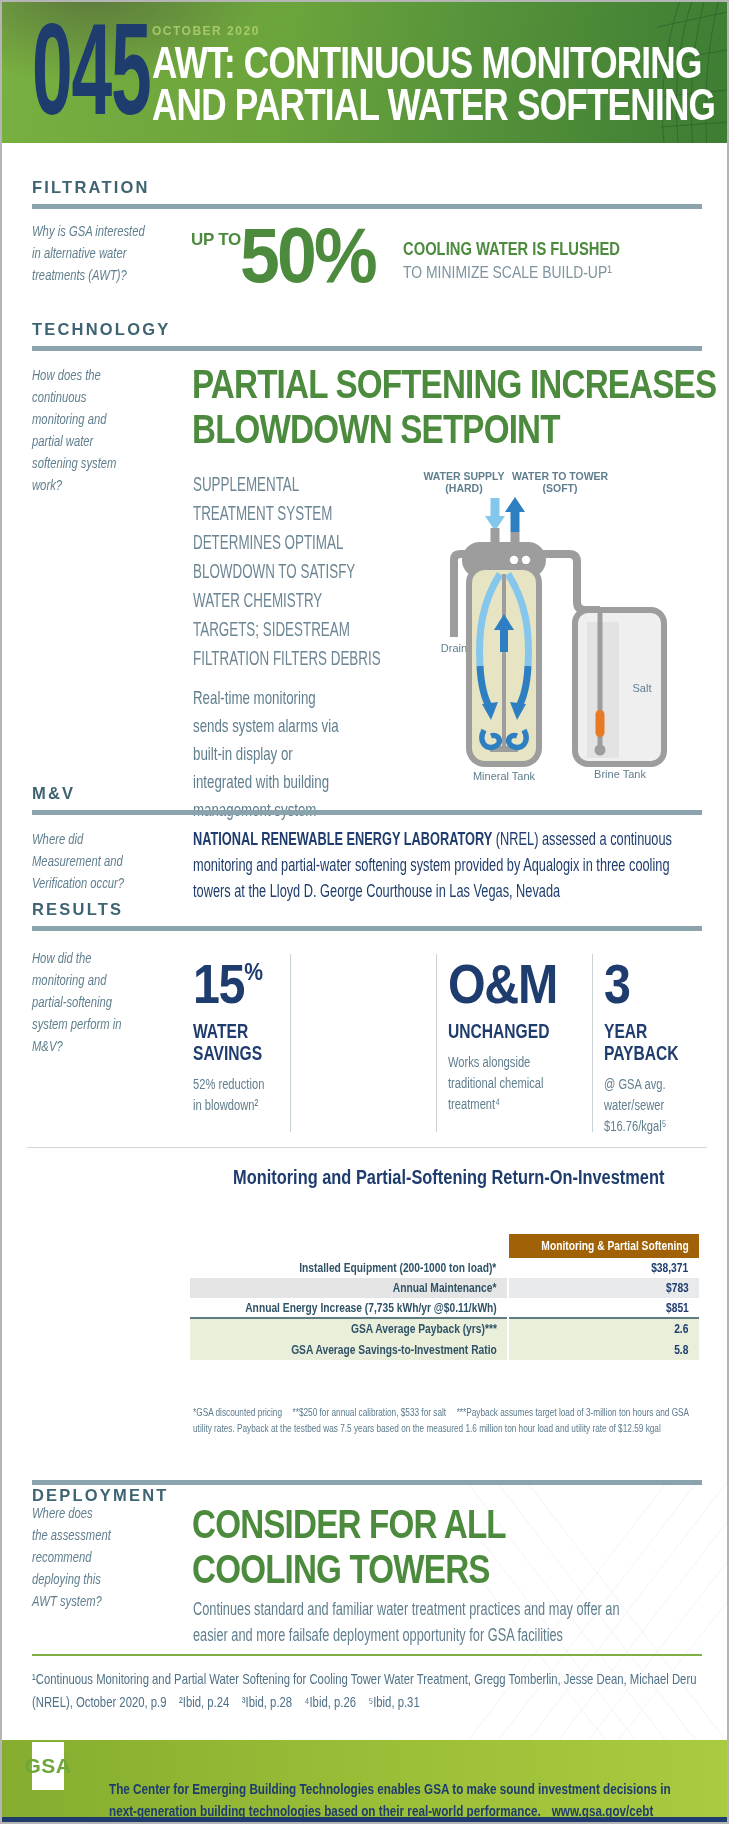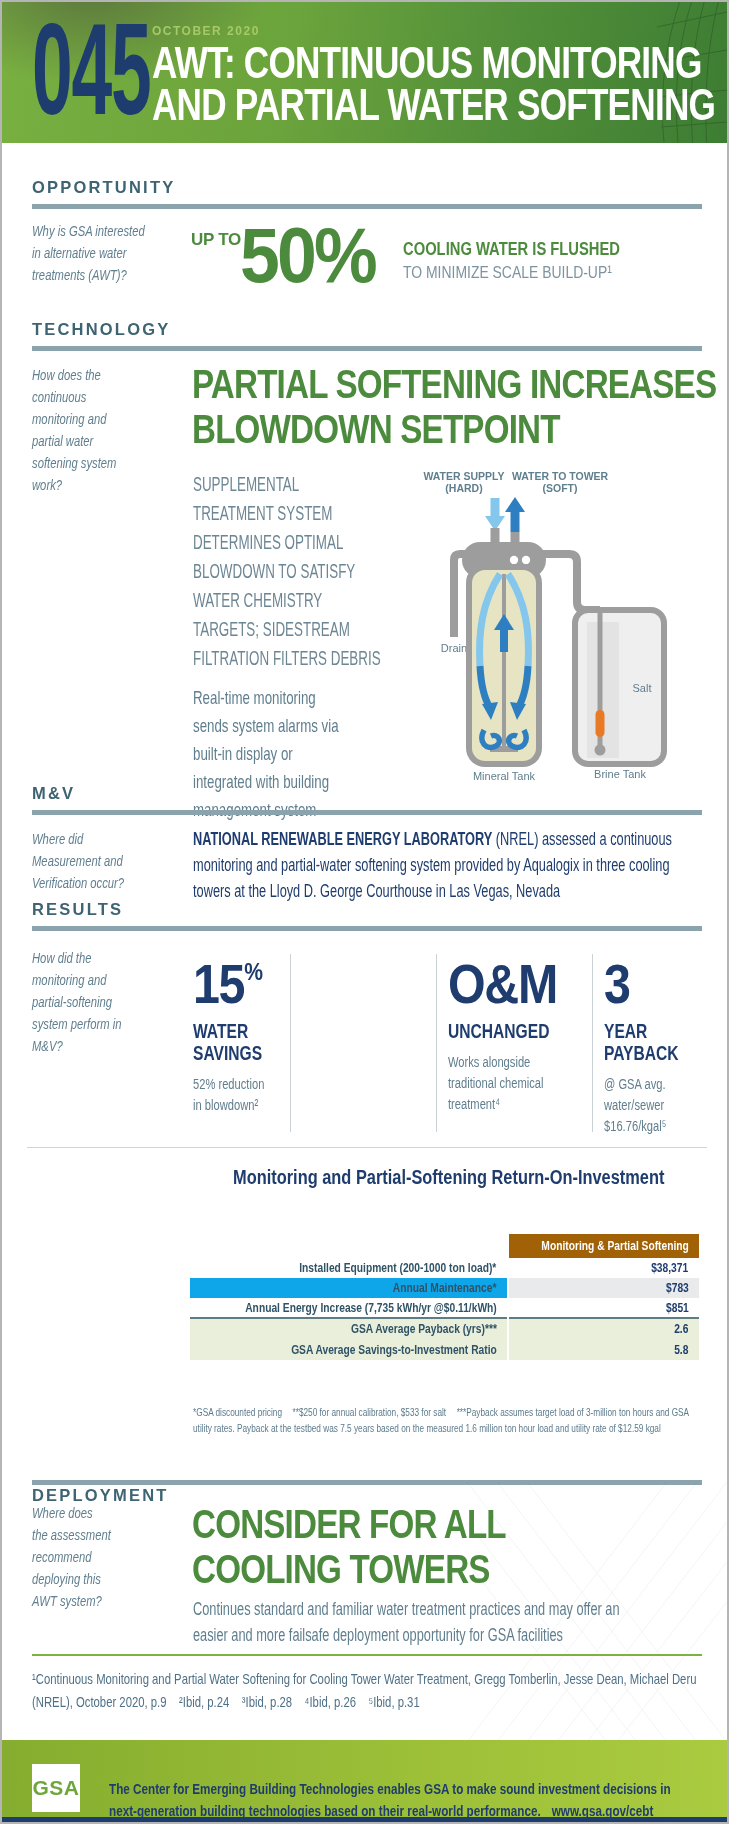--- a/index.html
+++ b/index.html
@@ -83,21 +83,21 @@
   .roi-subtitle { position:absolute; left:190px; top:1196px; width:510px; text-align:center; }
   .roi-subtitle span { display:inline-block; color:#55707e; font-size:16.5px; white-space:nowrap; transform:scaleX(.8); }
   .roi-table { position:absolute; left:188px; top:1232px; width:470px; border-collapse:collapse; }
   .roi-table td { font-size:12.5px; vertical-align:middle; }
   .roi-table .lbl { width:287px; text-align:right; padding-right:10px; color:#2f5266; font-weight:bold; }
   .roi-table .val { width:183px; text-align:right; padding-right:10px; color:#1e3c6d; font-weight:bold; border-left:2px solid #ffffff; }
   .roi-table .cell { display:inline-block; transform:scaleX(.82); transform-origin:100% 50%; white-space:nowrap; }
   .roi-table .hdr-row td { height:24px; }
   .roi-table .hdr { background:#a16207; color:#ffffff; }
   .roi-table .r { height:20px; }
-  .roi-table .alt td { background:#0ea5e9; }
+  .roi-table .alt td { background:#e5e5e5; }
   .roi-table .alt .val { background:#e9eaec; }
   .roi-table .sum td { background:#e9efdb; height:21px; }
   .roi-table .sum-first td { border-top:2px solid #5e7c82; }
   .roi-foot { position:absolute; left:191px; top:1402px; width:680px; font-size:11px; line-height:16px; color:#5b7b8c; transform:scaleX(.75); transform-origin:0 0; }
   .roi-foot span { margin-right:14px; }
   
   .dep-headline {
     position:absolute; left:190px; top:1500px; font-size:40px; font-weight:bold;
     line-height:45px; letter-spacing:-1px; white-space:pre-line;
     transform:scaleX(.83); transform-origin:0 0; width:600px;
@@ -111,21 +111,21 @@
     position:absolute; left:30px; top:1666px; width:862px; font-size:14.5px; line-height:23px;
     color:#4e7187; transform:scaleX(.78); transform-origin:0 0;
   }
   .references span { margin-right:16px; }
   
   .footer-band {
     position:absolute; left:0; top:1738px; width:725px; height:77px;
     background:linear-gradient(90deg,#86ad2f 0%, #9cbf38 55%, #aacb40 100%);
   }
   .gsa-box {
-    position:absolute; left:30px; top:24px; width:48px; height:48px; background:#ffffff;
+    position:absolute; left:30px; top:2px; width:32px; height:48px; background:#ffffff;
     display:flex; align-items:center; justify-content:center;
   }
   .gsa-text { color:#6fa63c; font-size:21px; font-weight:bold; letter-spacing:.5px; }
   .footer-text {
     position:absolute; left:107px; top:16px; width:790px; color:#1e3c6d;
     font-size:15px; font-weight:bold; line-height:22px; white-space:pre-line;
     transform:scaleX(.78); transform-origin:0 0;
   }
   .footer-url { margin-left:10px; }
   .bottom-strip { position:absolute; left:0; top:1815px; width:725px; height:5px; background:#1e3c6d; }
@@ -147,21 +147,21 @@
       <path d="M188,-10 C170,40 166,95 172,150" stroke="#1d3a20" fill="none" stroke-width="1"></path>
       <path d="M176,-10 C156,45 152,100 158,150" stroke="#1d3a20" fill="none" stroke-width="1"></path>
       <path d="M150,25 L220,10 M148,60 L220,48 M150,95 L220,88 M154,125 L220,120" stroke="#1d3a20" fill="none" stroke-width="1"></path>
     </svg>
     <div class="issue-number">045</div>
     <div class="header-date">OCTOBER 2020</div>
     <div class="header-title">AWT: CONTINUOUS MONITORING
 AND PARTIAL WATER SOFTENING</div>
   </div>
 
-  <div class="section-label" style="top:176px">OPPORTUNITY</div>
+  <div class="section-label" style="top:176px">FILTRATION</div>
   <div class="rule" style="top:202px"></div>
   <div class="sidebar-q" style="top:218px">Why is GSA interested
 in alternative water
 treatments (AWT)?</div>
   <div class="upto green">UP TO</div>
   <div class="big50 green">50%</div>
   <div class="flushed1 green">COOLING WATER IS FLUSHED</div>
   <div class="flushed2">TO MINIMIZE SCALE BUILD-UP¹</div>
 
   <div class="section-label" style="top:318px">TECHNOLOGY</div>

